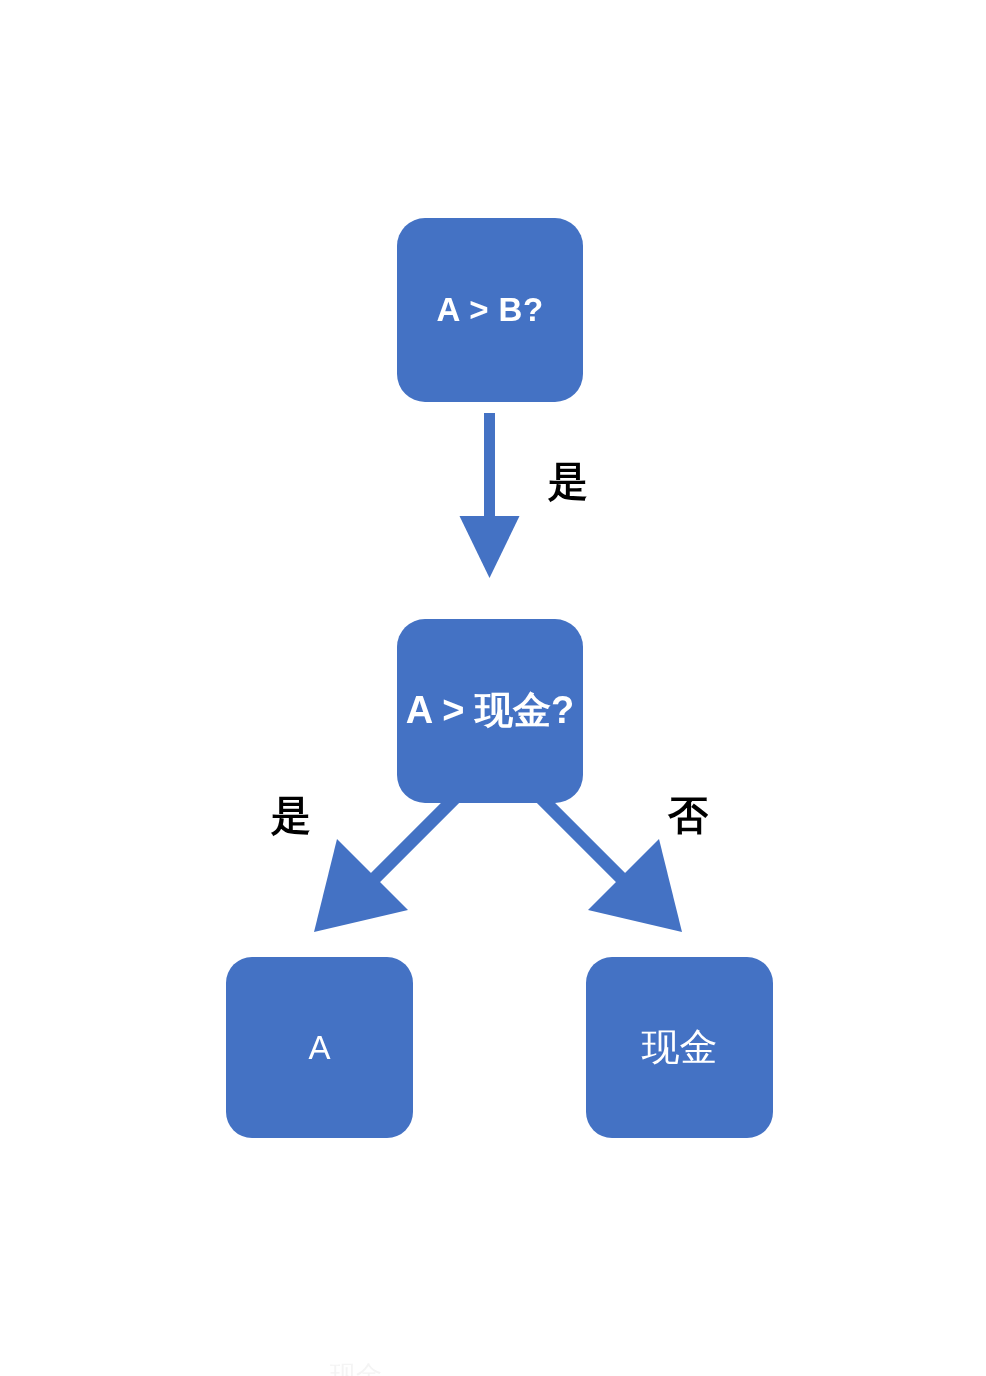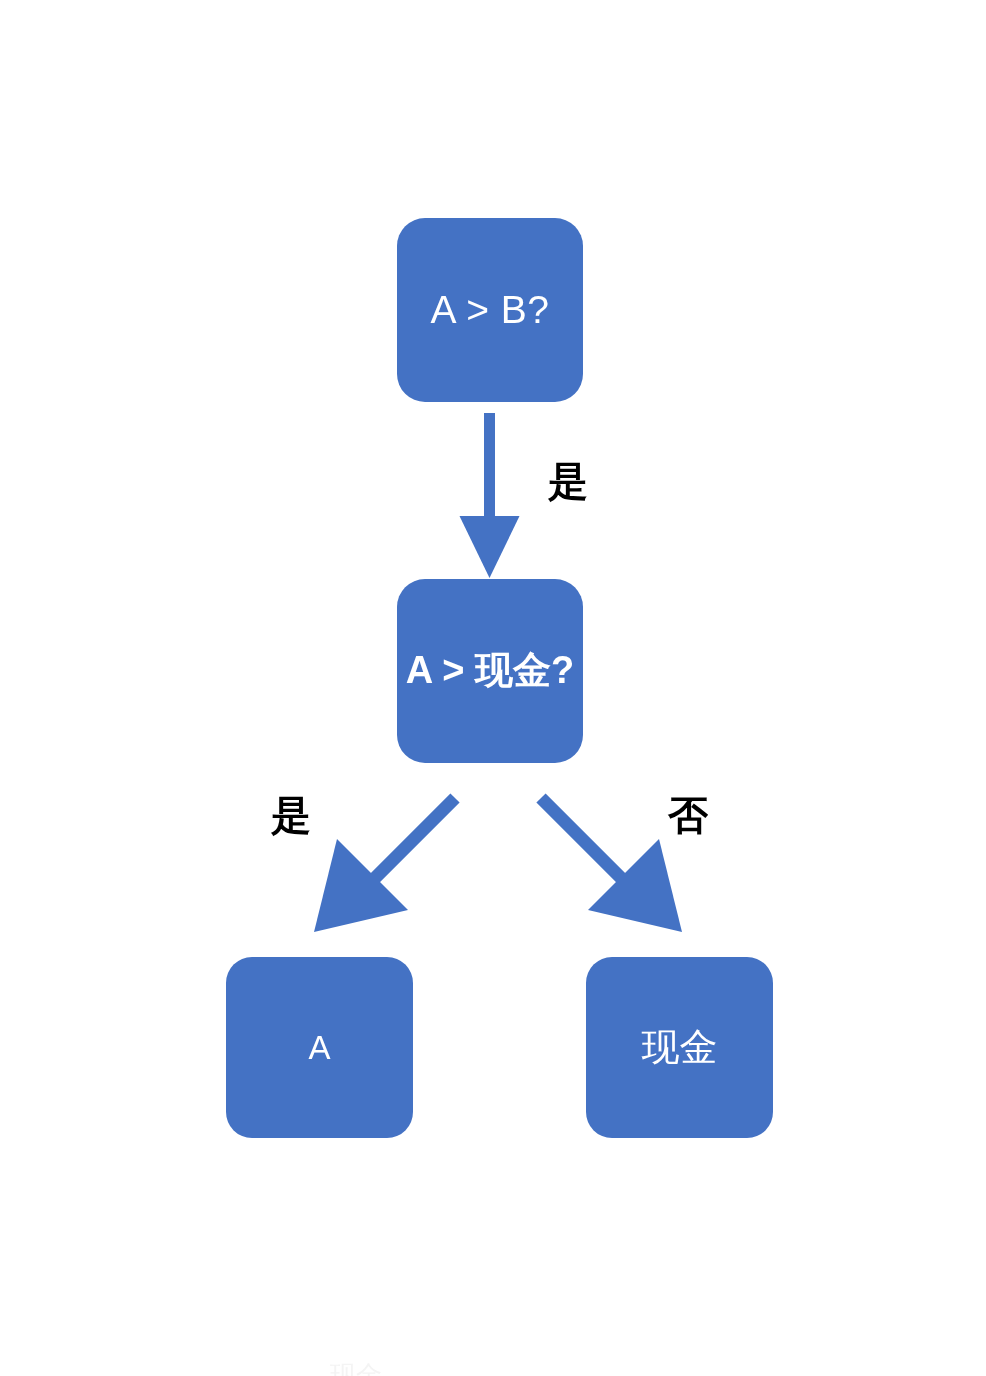--- a/index.html
+++ b/index.html
@@ -57,28 +57,28 @@
   }
 
   
   #node-root {
     left: 397px;
     top: 218px;
     width: 186px;
     height: 184px;
   }
   #node-root .node-label {
-    font-size: 39px;
-    font-weight: 400;
+    font-size: 33px;
+    font-weight: 700;
     letter-spacing: 0.5px;
   }
 
   #node-decision2 {
     left: 397px;
-    top: 579px;
+    top: 619px;
     width: 186px;
     height: 184px;
   }
   #node-decision2 .node-label {
     font-size: 38px;
     font-weight: 600;
     letter-spacing: 0px;
   }
 
   #node-outcome-a {

